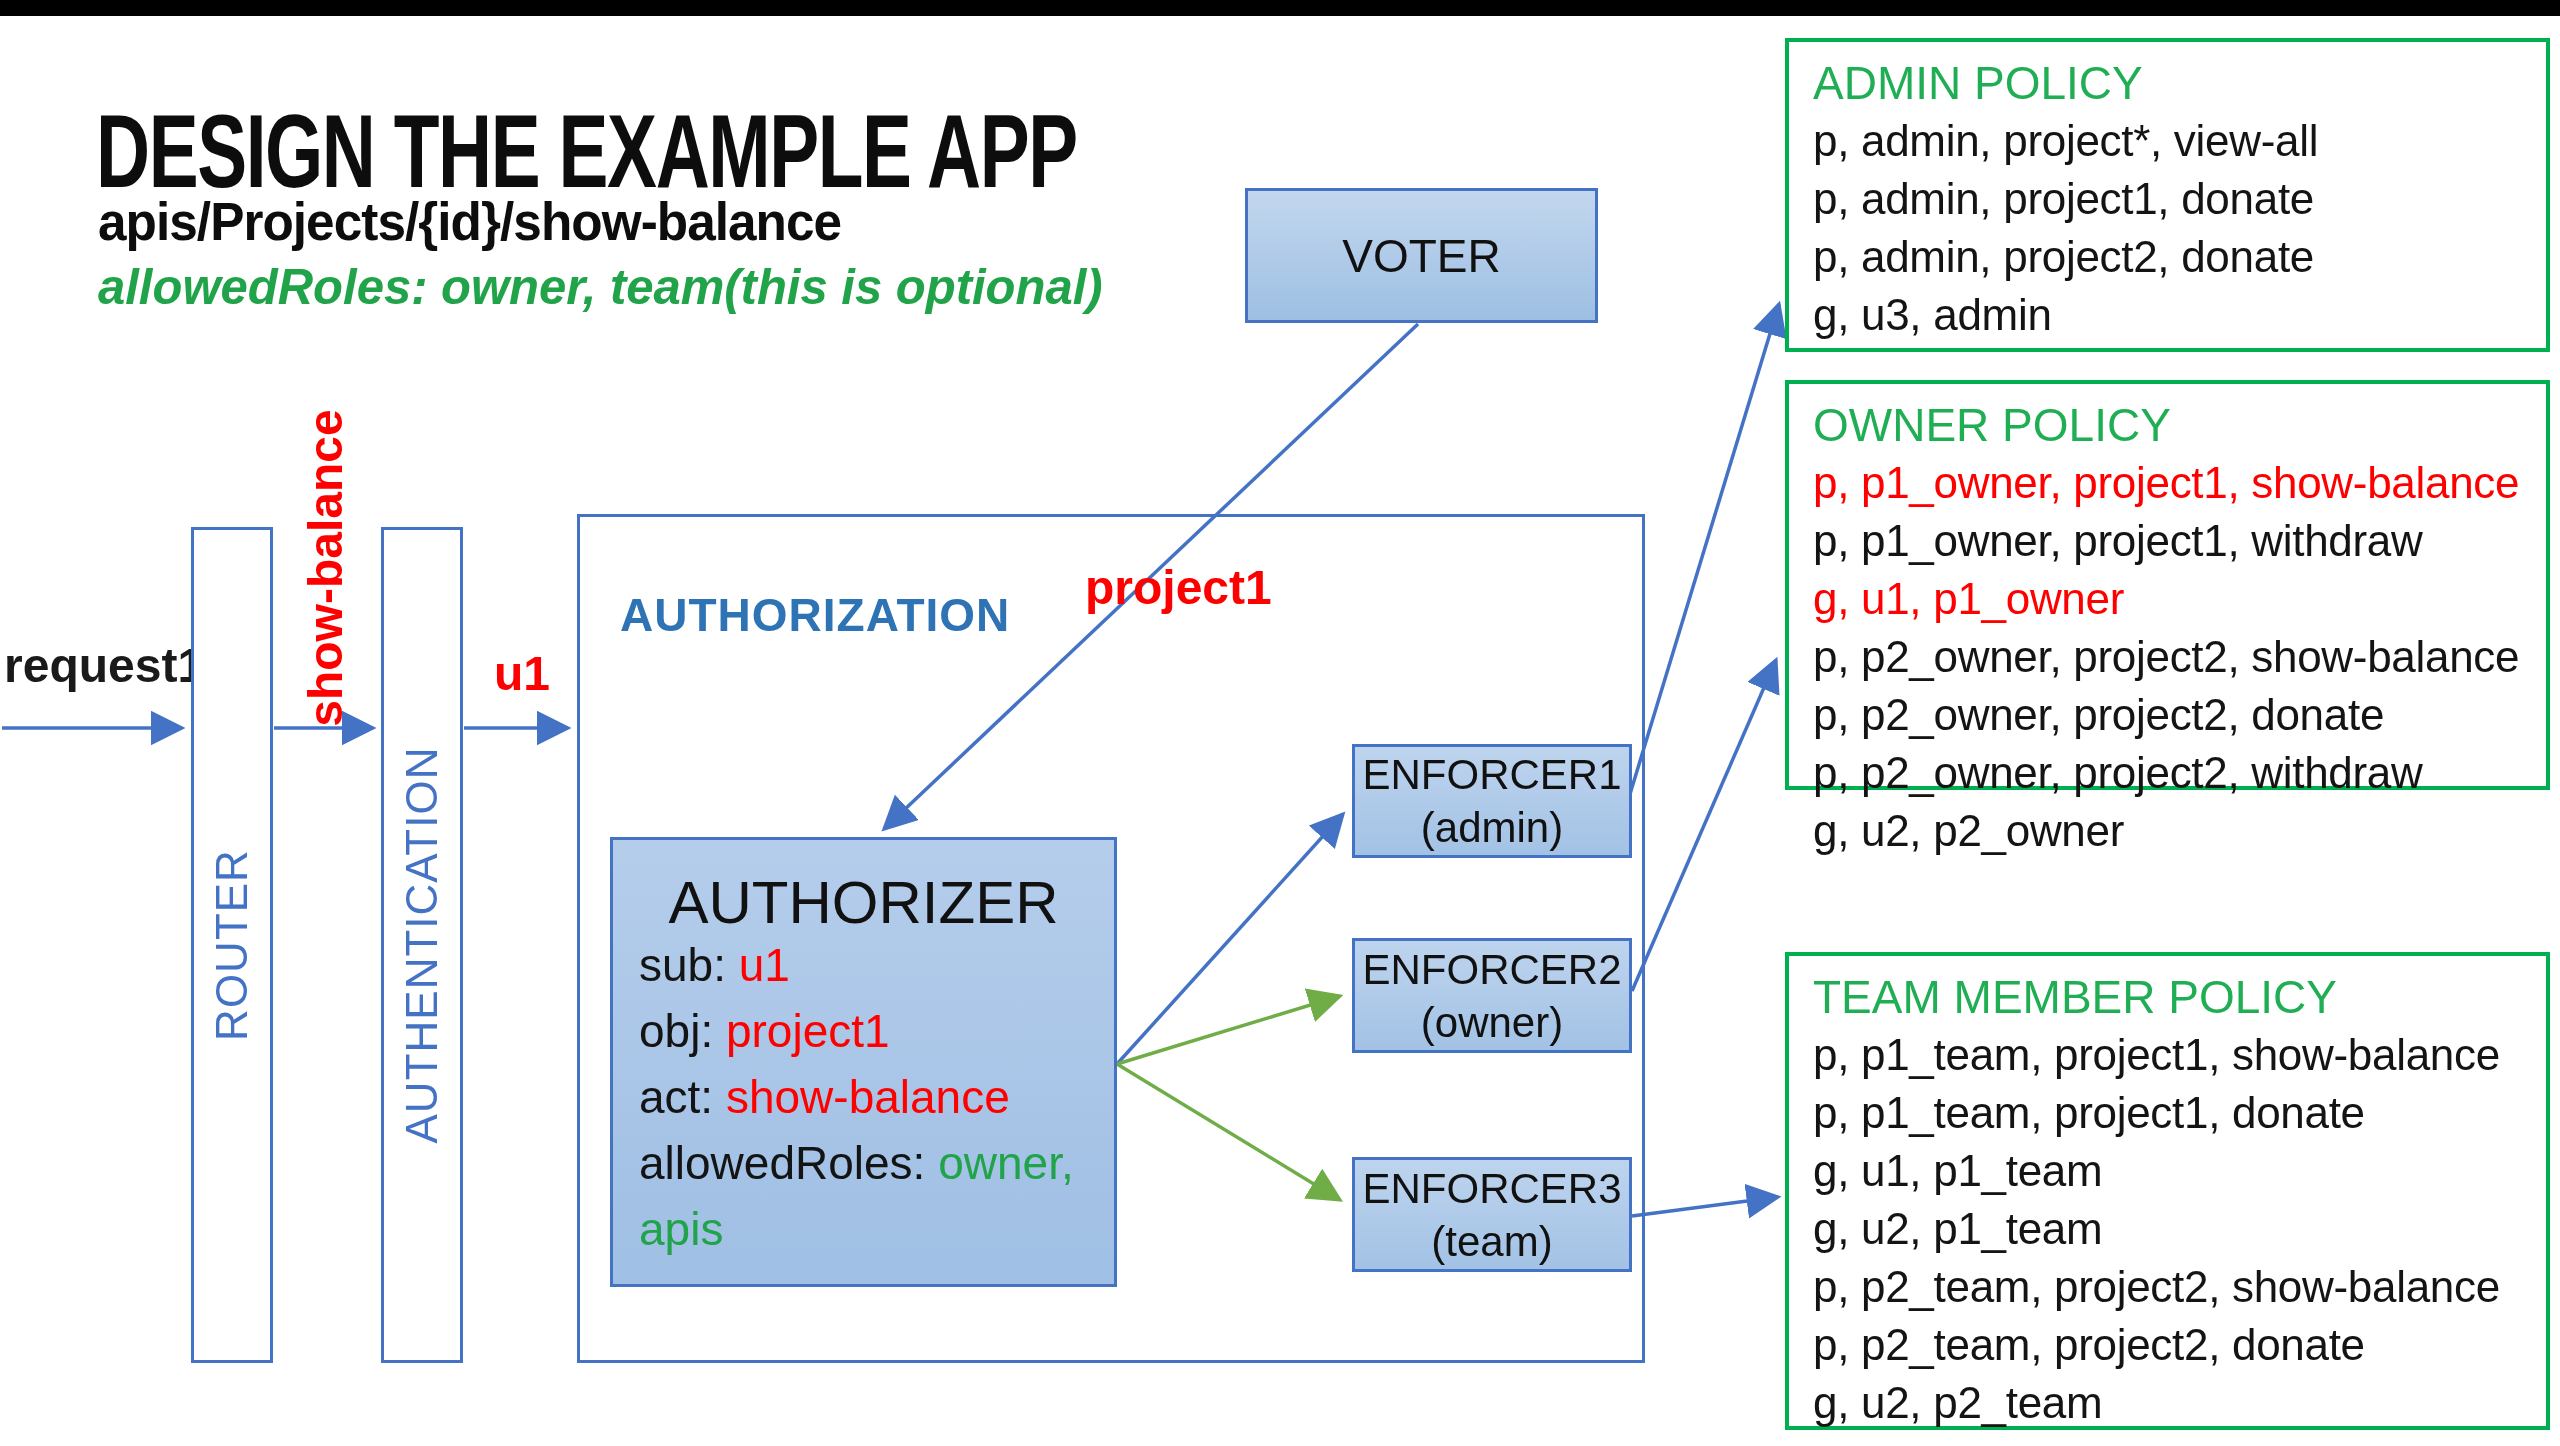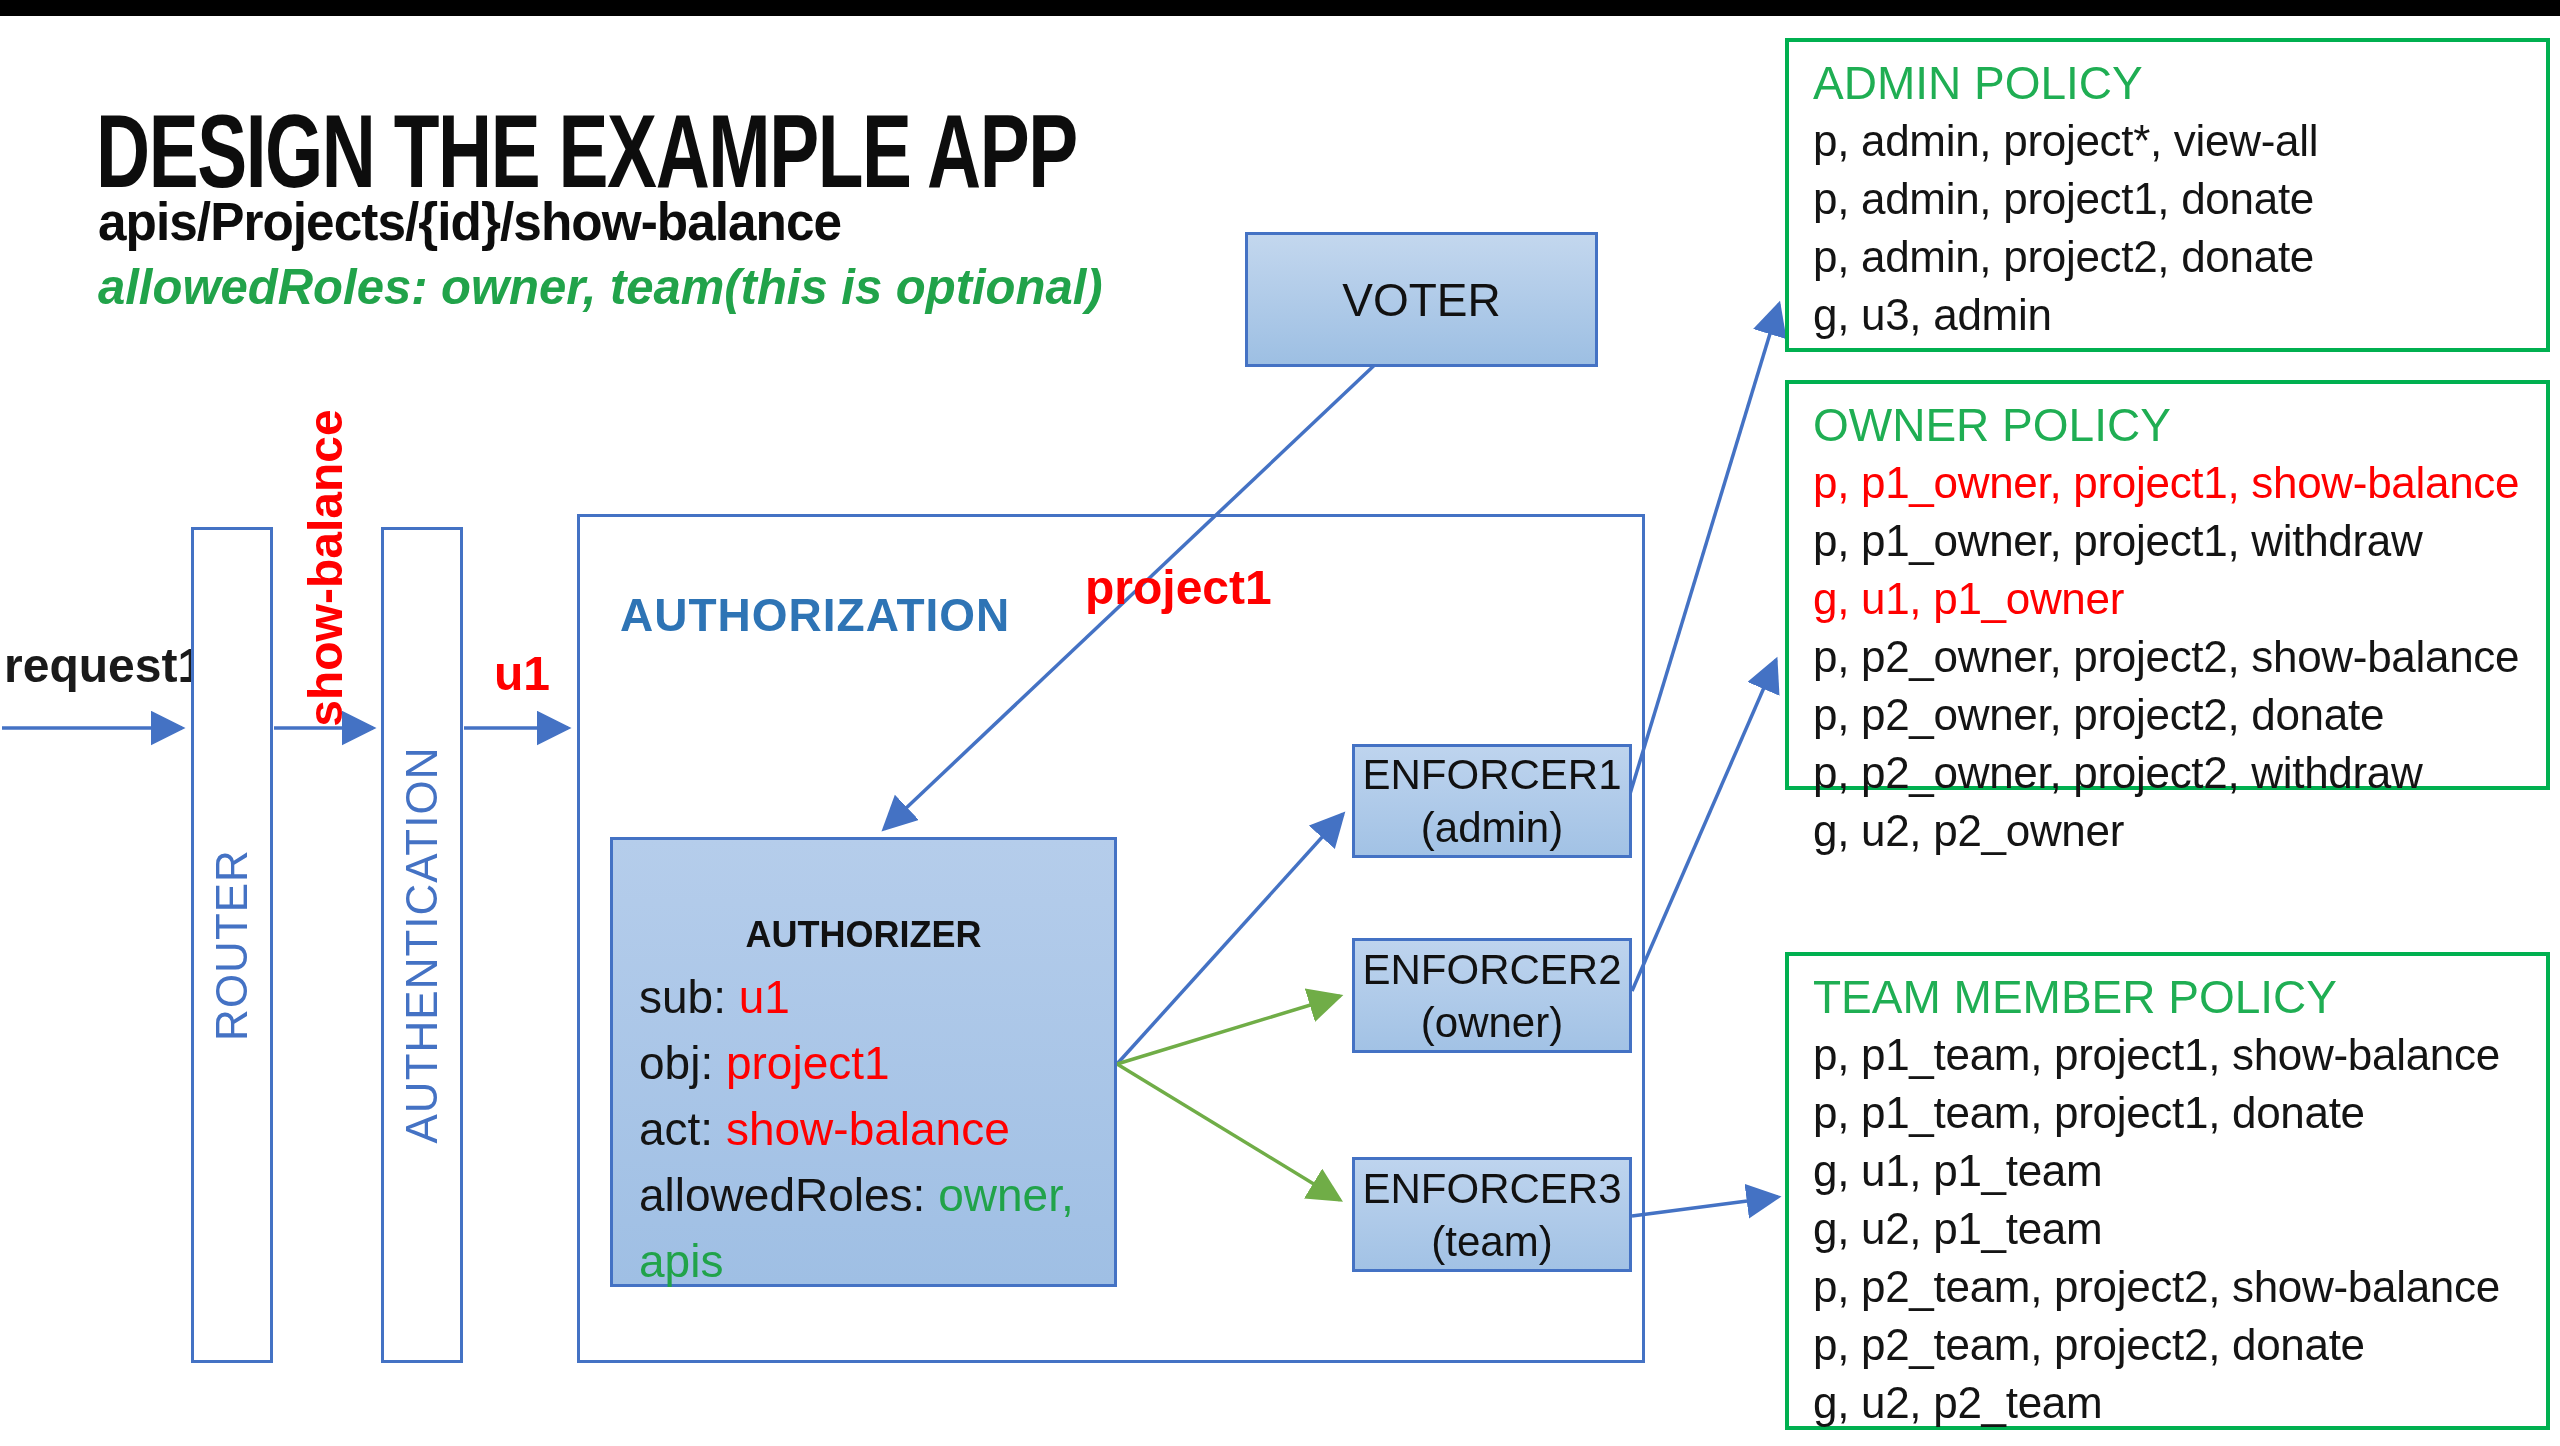--- a/index.html
+++ b/index.html
@@ -14,34 +14,34 @@
   #title{left:96px;top:92px;font-size:104px;font-weight:700;color:#0d0d0d;
          letter-spacing:-2px;transform:scaleX(0.72);transform-origin:left top;white-space:nowrap;}
   #subtitle{left:98px;top:190px;font-size:54px;font-weight:700;color:#0d0d0d;
          transform:scaleX(0.95);transform-origin:left top;white-space:nowrap;letter-spacing:-1px;}
   #tagline{left:98px;top:258px;font-size:50px;font-weight:700;font-style:italic;color:#21a34a;
          transform:scaleX(0.98);transform-origin:left top;white-space:nowrap;}
   
   #arrows{left:0;top:0;width:2560px;height:1446px;pointer-events:none;}
   
   .bluebox{border:3px solid #4472c4;box-sizing:border-box;}
-  .fillbox{background:linear-gradient(180deg,#c3d7ee 0%,#9dbfe3 100%);margin-top:44px;}
+  .fillbox{background:linear-gradient(180deg,#c3d7ee 0%,#9dbfe3 100%);}
   
   #router-box{left:191px;top:527px;width:82px;height:836px;background:#ffffff;}
   #auth-box{left:381px;top:527px;width:82px;height:836px;background:#ffffff;}
   .vlabel{position:absolute;left:50%;top:50%;
           transform:translate(-50%,-50%) rotate(-90deg);
           white-space:nowrap;font-size:44px;color:#4472c4;font-weight:400;letter-spacing:1px;}
   
   #authz-container{left:577px;top:514px;width:1068px;height:849px;background:transparent;}
   #authz-label{left:620px;top:588px;font-size:46px;font-weight:700;color:#2e74b5;letter-spacing:1px;}
   
   #authorizer{left:610px;top:837px;width:507px;height:450px;
               background:linear-gradient(180deg,#b5cdeb 0%,#9fbfe4 100%);padding-top:34px;}
-  #authorizer-title{text-align:center;font-size:36px;font-weight:700;color:#111;line-height:58px;margin-top:32px;}
+  #authorizer-title{text-align:center;font-size:60px;font-weight:400;color:#111;line-height:58px;}
   .authz-row{font-size:46px;line-height:66px;padding-left:26px;color:#111;white-space:nowrap;}
   
   #voter{left:1245px;top:188px;width:353px;height:135px;display:flex;align-items:center;justify-content:center;
          font-size:46px;color:#111;}
   
   .enforcer{left:1352px;width:280px;height:115px;display:flex;flex-direction:column;
             align-items:center;justify-content:center;font-size:42px;line-height:53px;color:#111;
             background:linear-gradient(180deg,#bed4ee 0%,#a2c2e5 100%);}
   #enforcer-0{top:744px;height:114px;}
   #enforcer-1{top:938px;}

